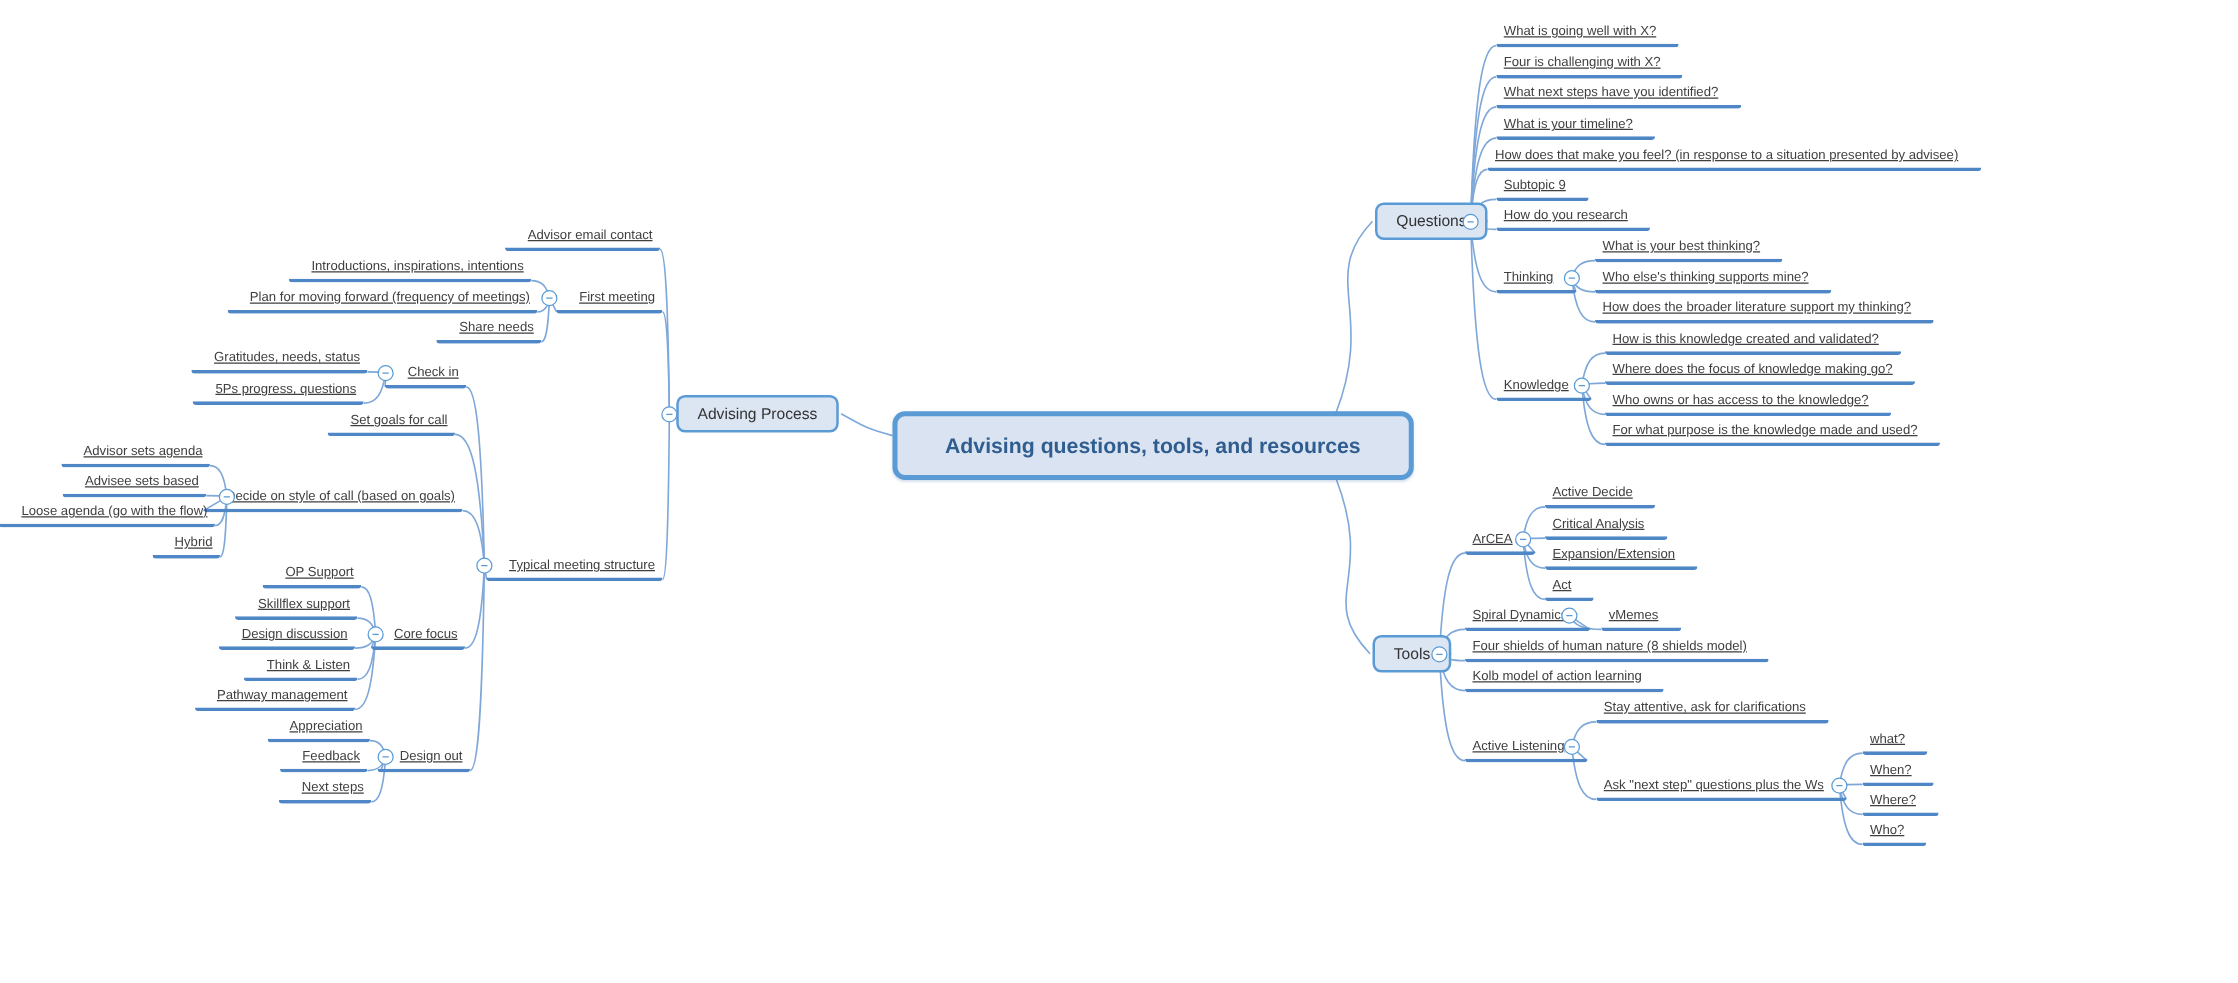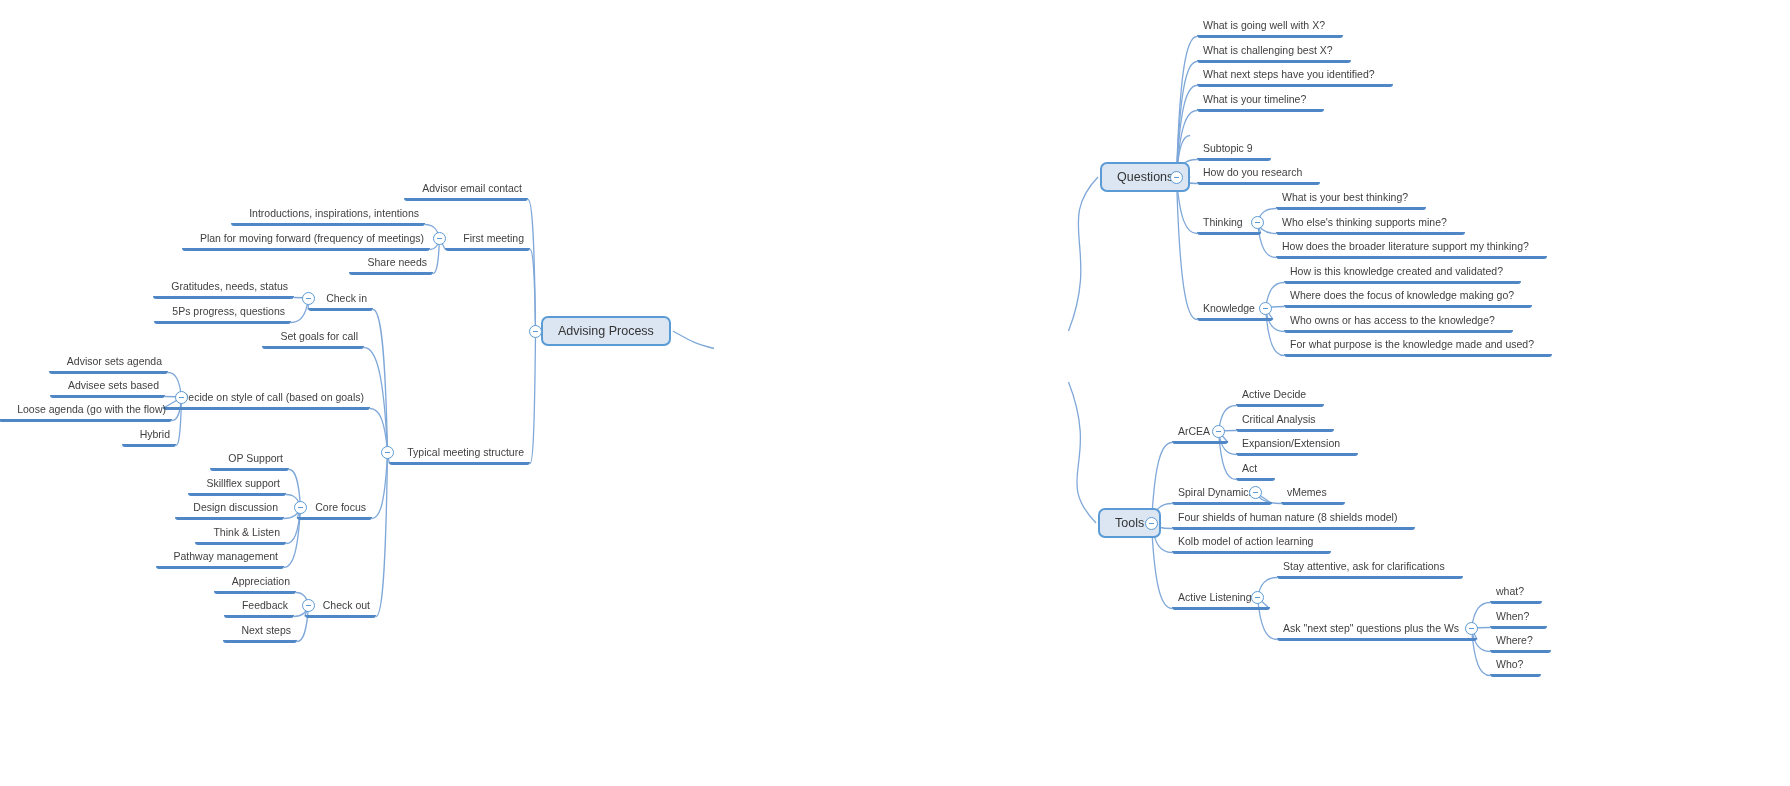--- a/index.html
+++ b/index.html
@@ -3,21 +3,21 @@
 <meta charset="utf-8">
 <style>
   html,body{margin:0;padding:0;background:#ffffff;}
   #canvas{
     position:relative;width:1790px;height:786px;background:#ffffff;overflow:hidden;
     font-family:"Liberation Sans",sans-serif;
   }
   #wires{position:absolute;left:0;top:0;width:1790px;height:786px;}
   .node{
     position:absolute;white-space:nowrap;color:#3f3f3f;font-size:10.5px;line-height:14px;
-    border-bottom:3px solid #4e86c6;border-radius:0 0 3px 3px;
+    border-bottom:3px solid #4e86c6;border-radius:0 0 3px 3px;text-decoration:underline;
   }
   .node.R{padding:0 18px 3px 6px;text-align:left;}
   .node.L{padding:0 6px 3px 18px;text-align:right;}
   .box{
     position:absolute;white-space:nowrap;background:#dce6f3;border:2px solid #5b9bd5;
     border-radius:7px;color:#333;font-size:12.5px;line-height:16px;padding:5px 15px;
   }
   .root-box{
     position:absolute;white-space:nowrap;background:#d9e3f1;border:4px solid #5b9bd5;
     border-radius:10px;color:#2f5d8f;font-size:17px;font-weight:bold;line-height:21px;
@@ -106,20 +106,21 @@
       <path d="M 1161.1875 523 L 1151.5 523.5" fill="none" stroke="#7fa8d9" stroke-width="1.3"></path>
       <path d="M 1228.09375 442.5 L 1218.5 431.5" fill="none" stroke="#7fa8d9" stroke-width="1.3"></path>
       <path d="M 1271.859375 503.5 L 1255.5 492.5" fill="none" stroke="#7fa8d9" stroke-width="1.3"></path>
       <path d="M 1269.546875 608.5 L 1257.5 597.5" fill="none" stroke="#7fa8d9" stroke-width="1.3"></path>
       <path d="M 1477.125 639.5 L 1471.5 628.5" fill="none" stroke="#7fa8d9" stroke-width="1.3"></path>
       <path d="M 714 348.5 C 692 342.5, 690.875 341, 672.875 331" fill="none" stroke="#7fa8d9" stroke-width="1.3"></path>
       <path d="M 1068.515625 331 C 1100.515625 249, 1055 222, 1098 177" fill="none" stroke="#7fa8d9" stroke-width="1.3"></path>
       <path d="M 1068.515625 382 C 1100.515625 464, 1053 478, 1096 523" fill="none" stroke="#7fa8d9" stroke-width="1.3"></path>
     </svg>
 
+  <div class="root-box" id="root-box" style="left:714px;top:329px"><span>Advising questions, tools, and resources</span></div>
   <div class="box" id="b-advising-process" style="left:541px;top:316px"><span>Advising Process</span></div>
   <div class="box" id="b-questions" style="left:1100px;top:162px"><span>Questions</span></div>
   <div class="box" id="b-tools" style="left:1098px;top:508px"><span>Tools</span></div>
 
   <div class="node L" id="n-initial-email" style="right:1262px;top:181px"><span>Advisor email contact</span></div>
   <div class="node L" id="n-first-meeting" style="right:1260px;top:231px"><span>First meeting</span></div>
   <div class="node L" id="n-intros" style="right:1365px;top:206px"><span>Introductions, inspirations, intentions</span></div>
   <div class="node L" id="n-plan" style="right:1360px;top:231px"><span>Plan for moving forward (frequency of meetings)</span></div>
   <div class="node L" id="n-share-needs" style="right:1357px;top:255px"><span>Share needs</span></div>
   <div class="node L" id="n-typical-structure" style="right:1260px;top:445px"><span>Typical meeting structure</span></div>
@@ -131,29 +132,30 @@
   <div class="node L" id="n-advisor-sets" style="right:1622px;top:354px"><span>Advisor sets agenda</span></div>
   <div class="node L" id="n-advisee-sets" style="right:1625px;top:378px"><span>Advisee sets based</span></div>
   <div class="node L" id="n-loose-agenda" style="right:1618px;top:402px"><span>Loose agenda (go with the flow)</span></div>
   <div class="node L" id="n-hybrid" style="right:1614px;top:427px"><span>Hybrid</span></div>
   <div class="node L" id="n-core-focus" style="right:1418px;top:500px"><span>Core focus</span></div>
   <div class="node L" id="n-op-support" style="right:1501px;top:451px"><span>OP Support</span></div>
   <div class="node L" id="n-skillflex" style="right:1504px;top:476px"><span>Skillflex support</span></div>
   <div class="node L" id="n-design-discussion" style="right:1506px;top:500px"><span>Design discussion</span></div>
   <div class="node L" id="n-think-listen" style="right:1504px;top:525px"><span>Think &amp; Listen</span></div>
   <div class="node L" id="n-pathway" style="right:1506px;top:549px"><span>Pathway management</span></div>
-  <div class="node L" id="n-check-out" style="right:1414px;top:598px"><span>Check out</span></div>
+  <div class="node L" id="n-check-out" style="right:1414px;top:598px"><span>Design out</span></div>
   <div class="node L" id="n-appreciation" style="right:1494px;top:574px"><span>Appreciation</span></div>
   <div class="node L" id="n-feedback" style="right:1496px;top:598px"><span>Feedback</span></div>
   <div class="node L" id="n-next-steps" style="right:1493px;top:623px"><span>Next steps</span></div>
 
   <div class="node R" id="n-going-well" style="left:1197px;top:18px"><span>What is going well with X?</span></div>
-  <div class="node R" id="n-challenging" style="left:1197px;top:43px"><span>What is challenging best X?</span></div>
+  <div class="node R" id="n-challenging" style="left:1197px;top:43px"><span>Four is challenging with X?</span></div>
   <div class="node R" id="n-next-steps-identified" style="left:1197px;top:67px"><span>What next steps have you identified?</span></div>
   <div class="node R" id="n-timeline" style="left:1197px;top:92px"><span>What is your timeline?</span></div>
+  <div class="node R" id="n-feel" style="left:1190px;top:117px"><span>How does that make you feel?  (in response to a situation presented by advisee)</span></div>
   <div class="node R" id="n-subtopic-9" style="left:1197px;top:141px"><span>Subtopic 9</span></div>
   <div class="node R" id="n-how-research" style="left:1197px;top:165px"><span>How do you research</span></div>
   <div class="node R" id="n-thinking" style="left:1197px;top:215px"><span>Thinking</span></div>
   <div class="node R" id="n-best-thinking" style="left:1276px;top:190px"><span>What is your best thinking?</span></div>
   <div class="node R" id="n-who-else" style="left:1276px;top:215px"><span>Who else's thinking supports mine?</span></div>
   <div class="node R" id="n-broader-literature" style="left:1276px;top:239px"><span>How does the broader literature support my thinking?</span></div>
   <div class="node R" id="n-knowledge" style="left:1197px;top:301px"><span>Knowledge</span></div>
   <div class="node R" id="n-created-validated" style="left:1284px;top:264px"><span>How is this knowledge created and validated?</span></div>
   <div class="node R" id="n-focus-making" style="left:1284px;top:288px"><span>Where does the focus of knowledge making go?</span></div>
   <div class="node R" id="n-who-owns" style="left:1284px;top:313px"><span>Who owns or has access to the knowledge?</span></div>

